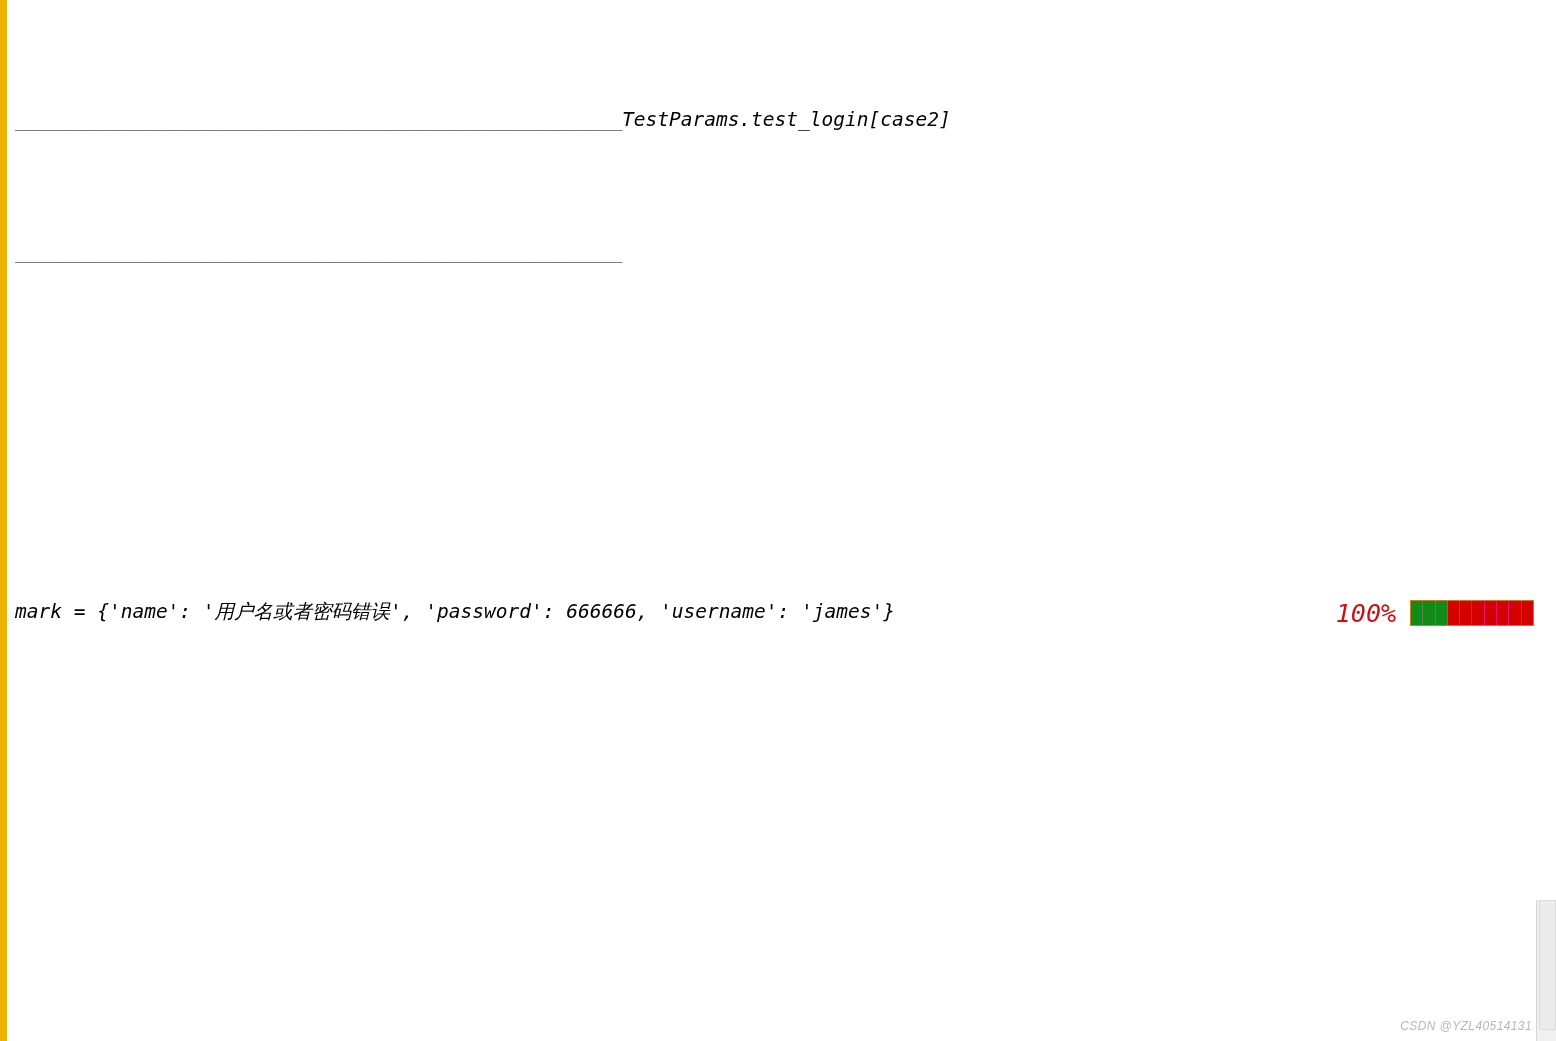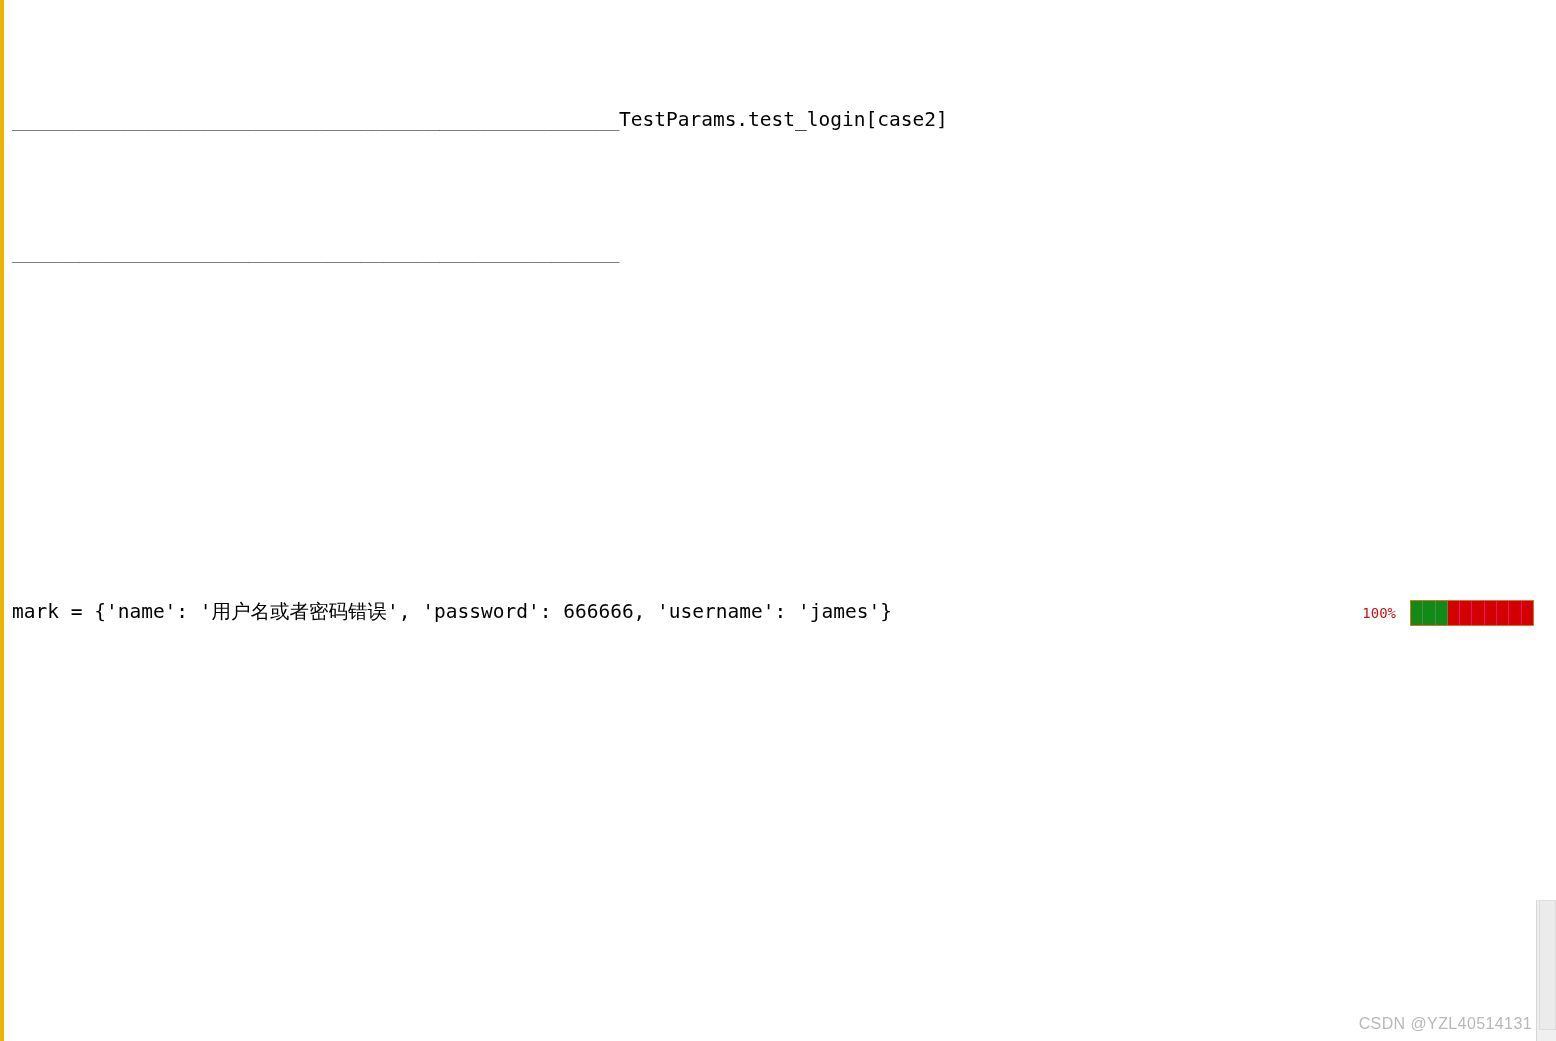--- a/index.html
+++ b/index.html
@@ -13,22 +13,23 @@
     overflow: hidden;
     font-family: "DejaVu Sans Mono", "Liberation Mono", monospace;
   }
 
   #terminal {
     position: relative;
     width: 1556px;
     height: 1041px;
     background: #ffffff;
     box-sizing: border-box;
-    border-left: 4px solid #eab308;
+    border-left: 7px solid #eab308;
     overflow: hidden;
+    font-style: italic;
   }
 
   .console {
     position: absolute;
     top: 0;
     left: 0;
     width: 1545px;
     padding: 6px 0 0 8px;
     box-sizing: border-box;
     font-family: "DejaVu Sans Mono", "Liberation Mono", monospace;
@@ -56,21 +57,21 @@
     position: absolute;
     right: 22px;
     top: 598px;
     display: flex;
     align-items: center;
     height: 30px;
   }
   .pct {
     color: #cc1111;
     font-family: "DejaVu Sans Mono", "Liberation Mono", monospace;
-    font-size: 14px;
+    font-size: 25px;
     margin-right: 14px;
   }
   .bar {
     display: flex;
     height: 26px;
     width: 124px;
     border: 1px solid #cf7a1a;
     box-sizing: border-box;
   }
   .seg { flex: 1 1 auto; height: 100%; }
@@ -97,21 +98,21 @@
     background: #ebebeb;
     border: 1px solid #dcdcdc;
   }
 
   
   .watermark {
     position: absolute;
     right: 24px;
     bottom: 8px;
     font-family: "Liberation Sans", sans-serif;
-    font-size: 16px;
+    font-size: 12px;
     color: #b8b8b8;
     letter-spacing: 0.4px;
   }
 </style>
 </head>
 <body>
 
 <div id="terminal">
 
   <div class="console">

